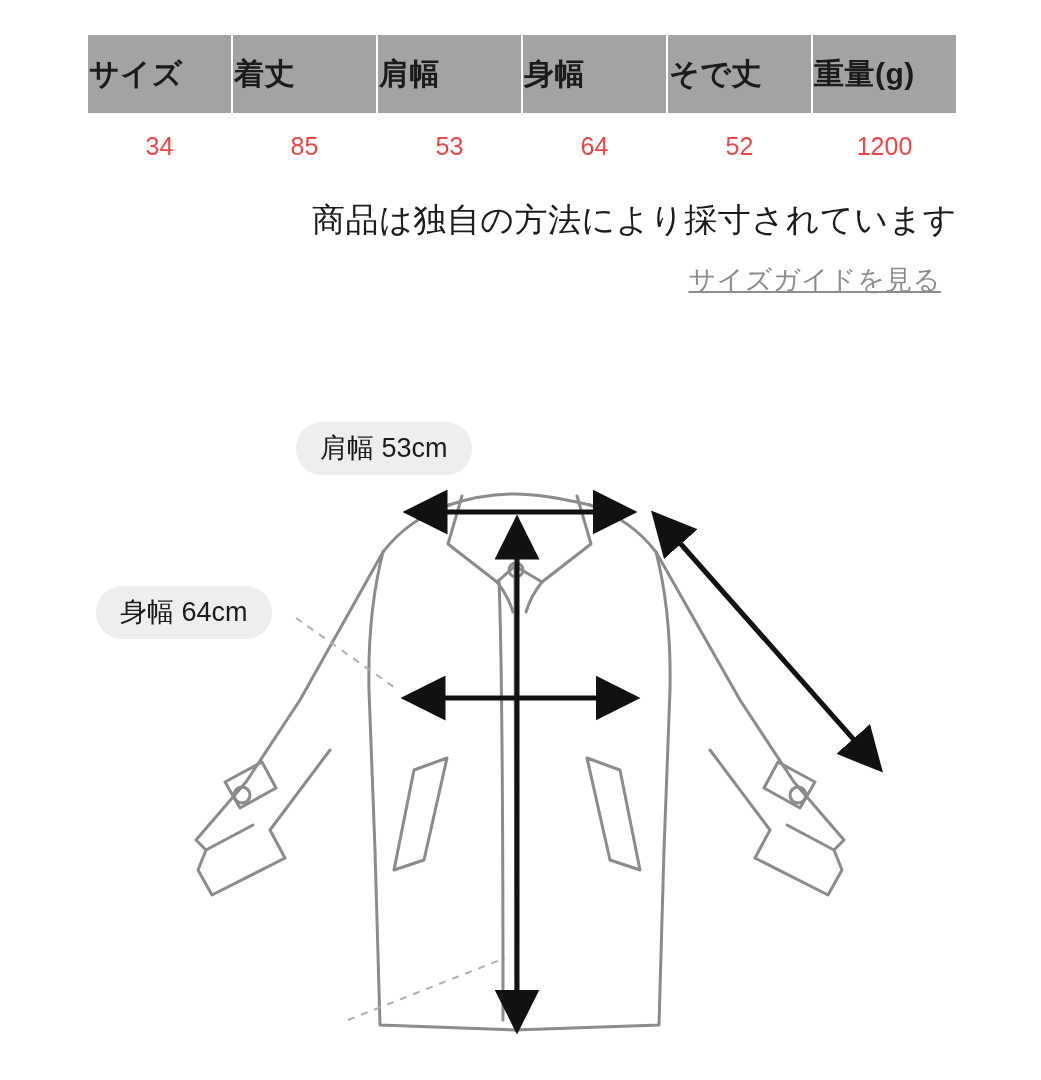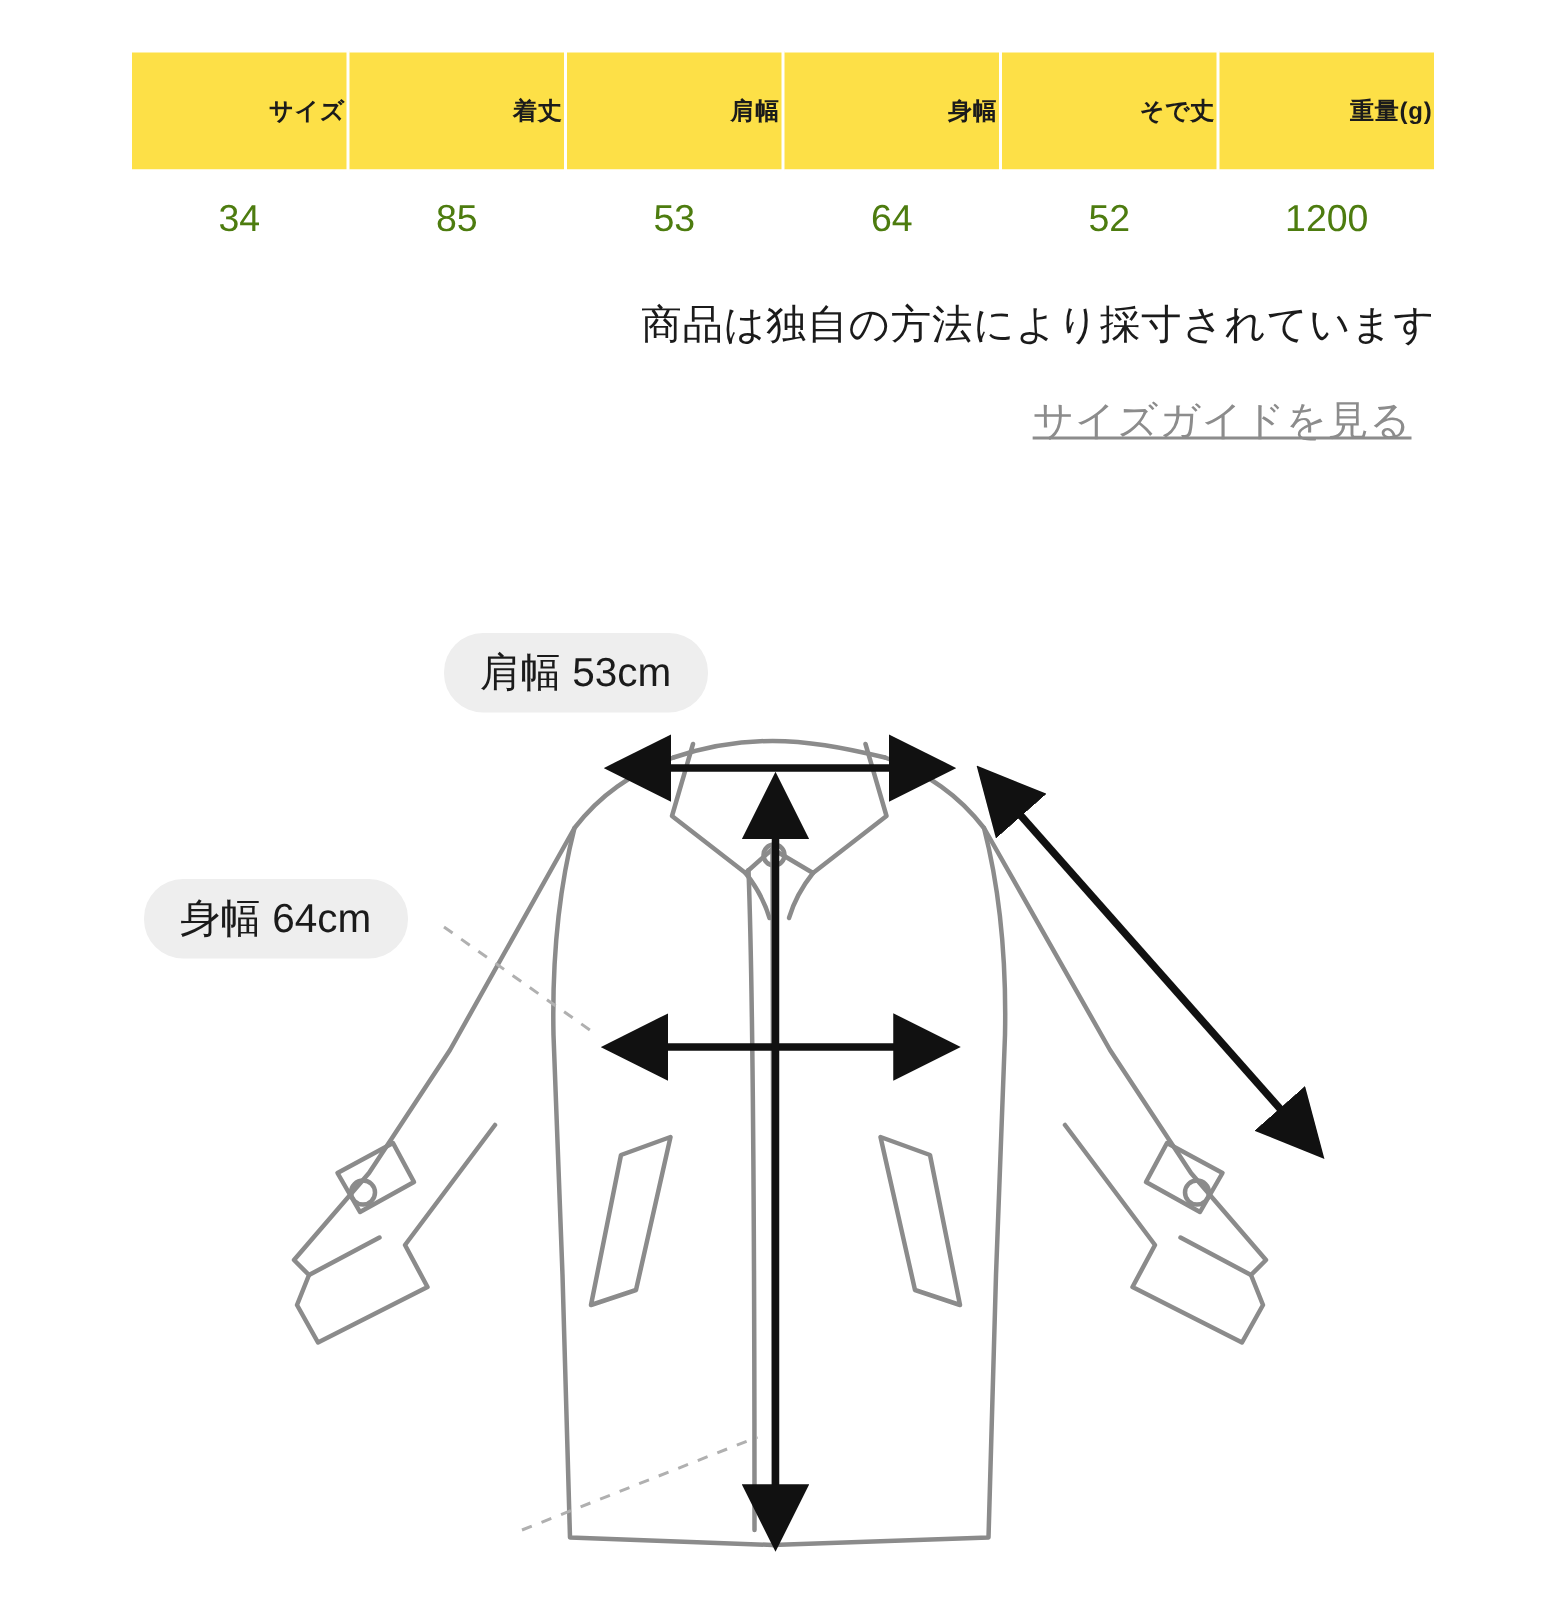--- a/index.html
+++ b/index.html
@@ -22,46 +22,46 @@
     left: 86px;
     top: 33px;
     width: 872px;
   }
   table.size-table {
     border-collapse: collapse;
     width: 872px;
     table-layout: fixed;
   }
   table.size-table th {
-    background: #fde047;
+    background: #a3a3a3;
     border: 2px solid #ffffff;
     height: 76px;
-    font-size: 16px;
+    font-size: 30px;
     font-weight: bold;
     color: #1b1b1b;
-    text-align: right;
+    text-align: left;
     vertical-align: middle;
     letter-spacing: 0.5px;
   }
   table.size-table td {
     border: none;
     height: 60px;
     font-size: 25px;
     font-weight: normal;
-    color: #4d7c0f;
+    color: #ef4444;
     text-align: center;
     vertical-align: middle;
     background: #ffffff;
   }
 
   .note-line {
     position: absolute;
     right: 84px;
     top: 198px;
-    font-size: 27px;
+    font-size: 33px;
     color: #1b1b1b;
     text-align: right;
     letter-spacing: 0.5px;
   }
   .guide-link {
     position: absolute;
     right: 100px;
     top: 262px;
     font-size: 27px;
     color: #8c8c8c;

